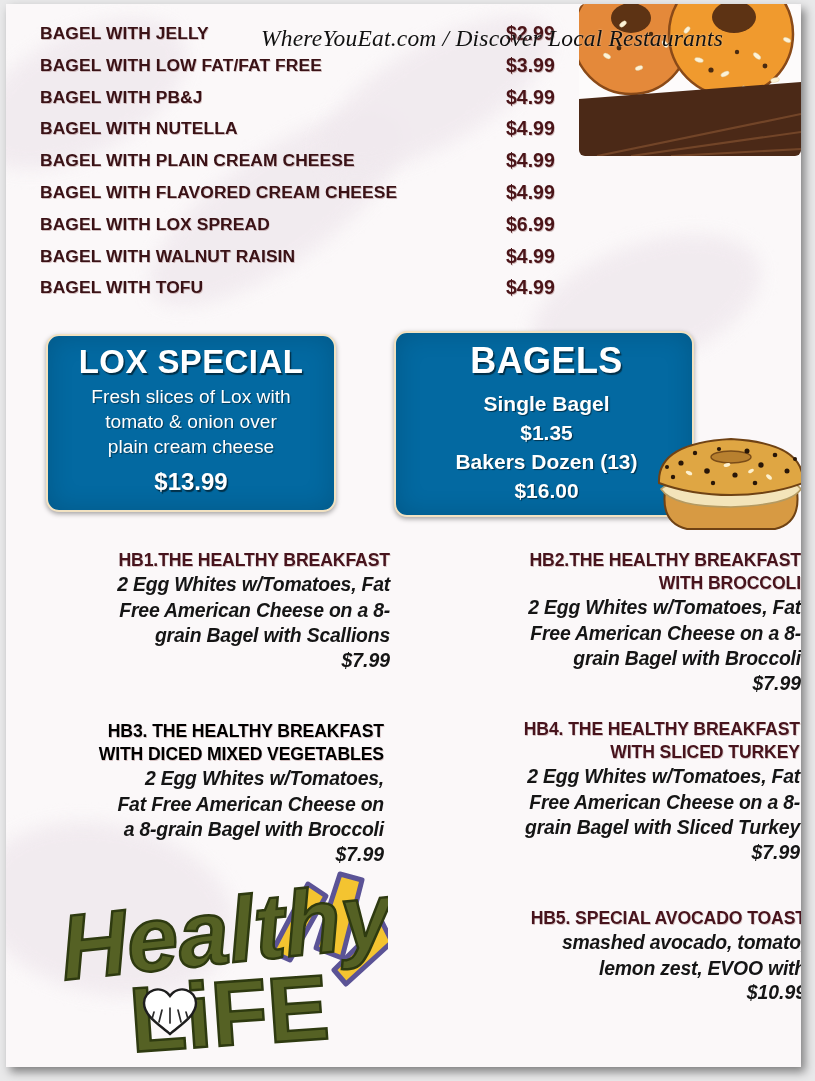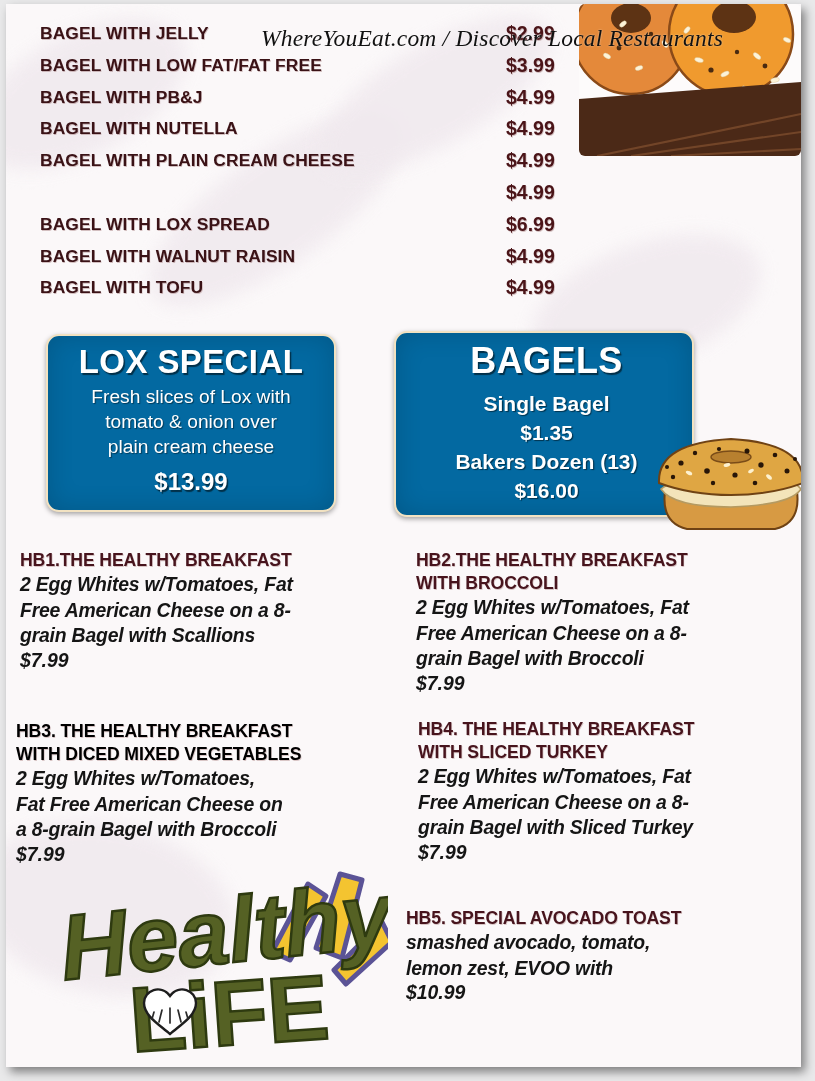--- a/index.html
+++ b/index.html
@@ -145,21 +145,21 @@
     left: 645px;
     top: 423px;
     width: 160px;
     height: 112px;
     z-index: 12;
   }
 
   
   .hb {
     position: absolute;
-    text-align: left;
+    text-align: right;
   }
   .hb-title {
     font-size: 17.6px;
     font-weight: bold;
     line-height: 23px;
     letter-spacing: -.1px;
     text-shadow: 0.7px 0.7px 0 rgba(130,70,70,.28);
   }
   .hb-title.dark { color: #47141d; }
   .hb-title.crimson { color: #000000; }
@@ -270,20 +270,21 @@
       </div>
       <div class="bagel-row">
         <span class="bagel-name">BAGEL WITH NUTELLA</span>
         <span class="bagel-price">$4.99</span>
       </div>
       <div class="bagel-row">
         <span class="bagel-name">BAGEL WITH PLAIN CREAM CHEESE</span>
         <span class="bagel-price">$4.99</span>
       </div>
       <div class="bagel-row">
+        <span class="bagel-name">BAGEL WITH FLAVORED CREAM CHEESE</span>
         <span class="bagel-price">$4.99</span>
       </div>
       <div class="bagel-row">
         <span class="bagel-name">BAGEL WITH LOX SPREAD</span>
         <span class="bagel-price">$6.99</span>
       </div>
       <div class="bagel-row">
         <span class="bagel-name">BAGEL WITH WALNUT RAISIN</span>
         <span class="bagel-price">$4.99</span>
       </div>

